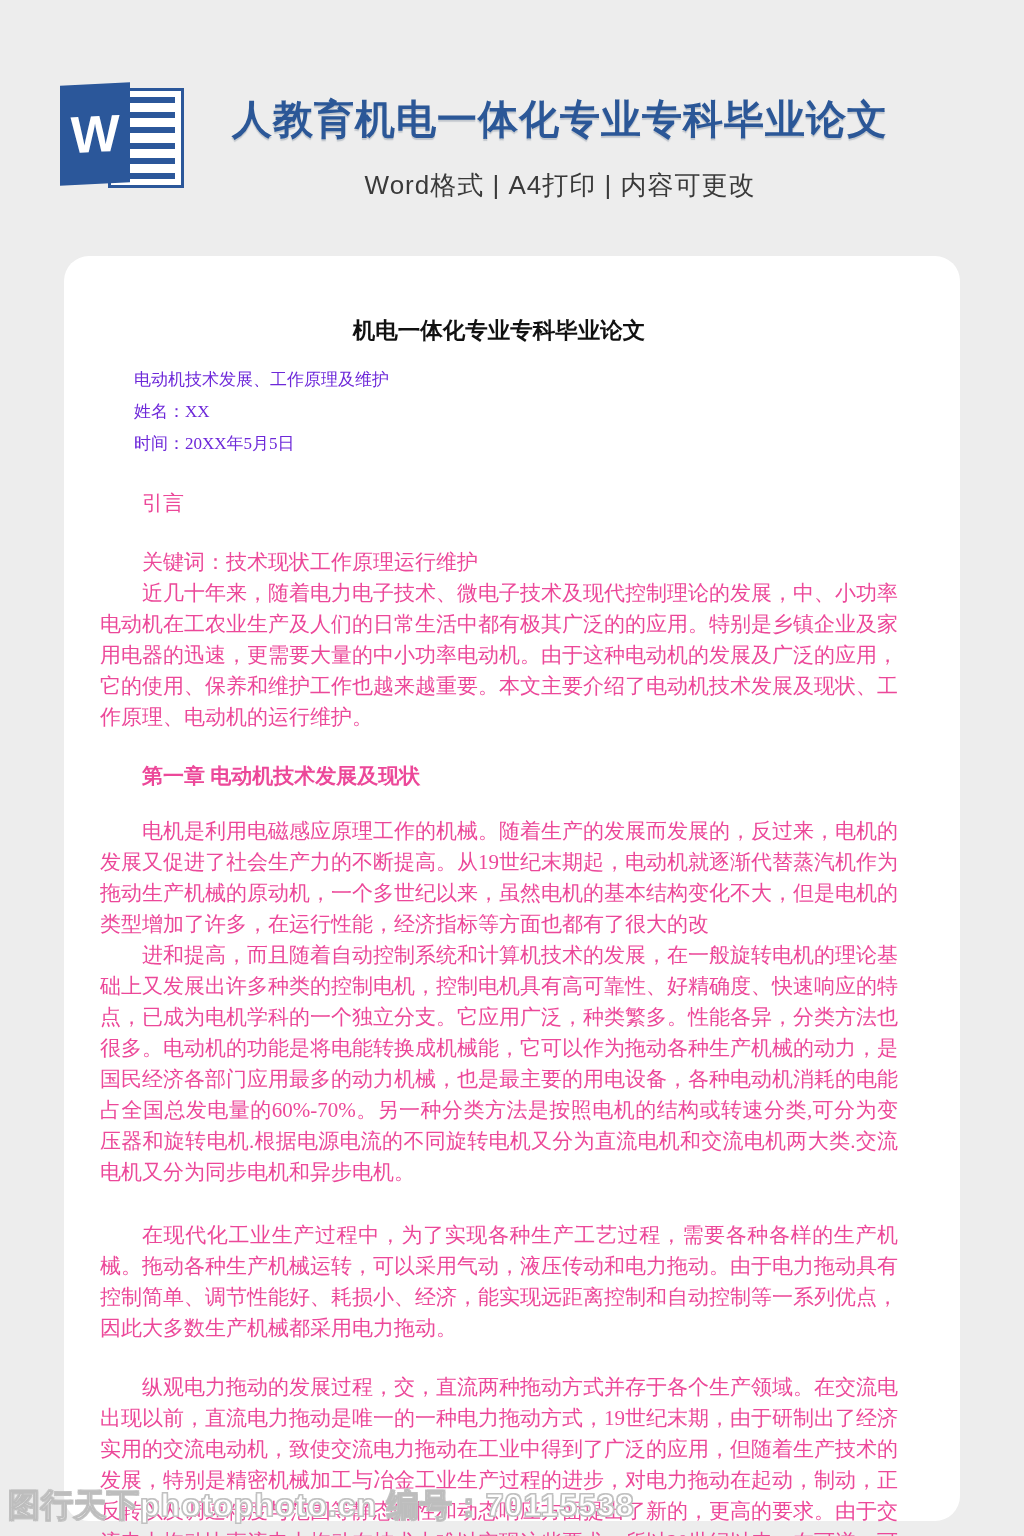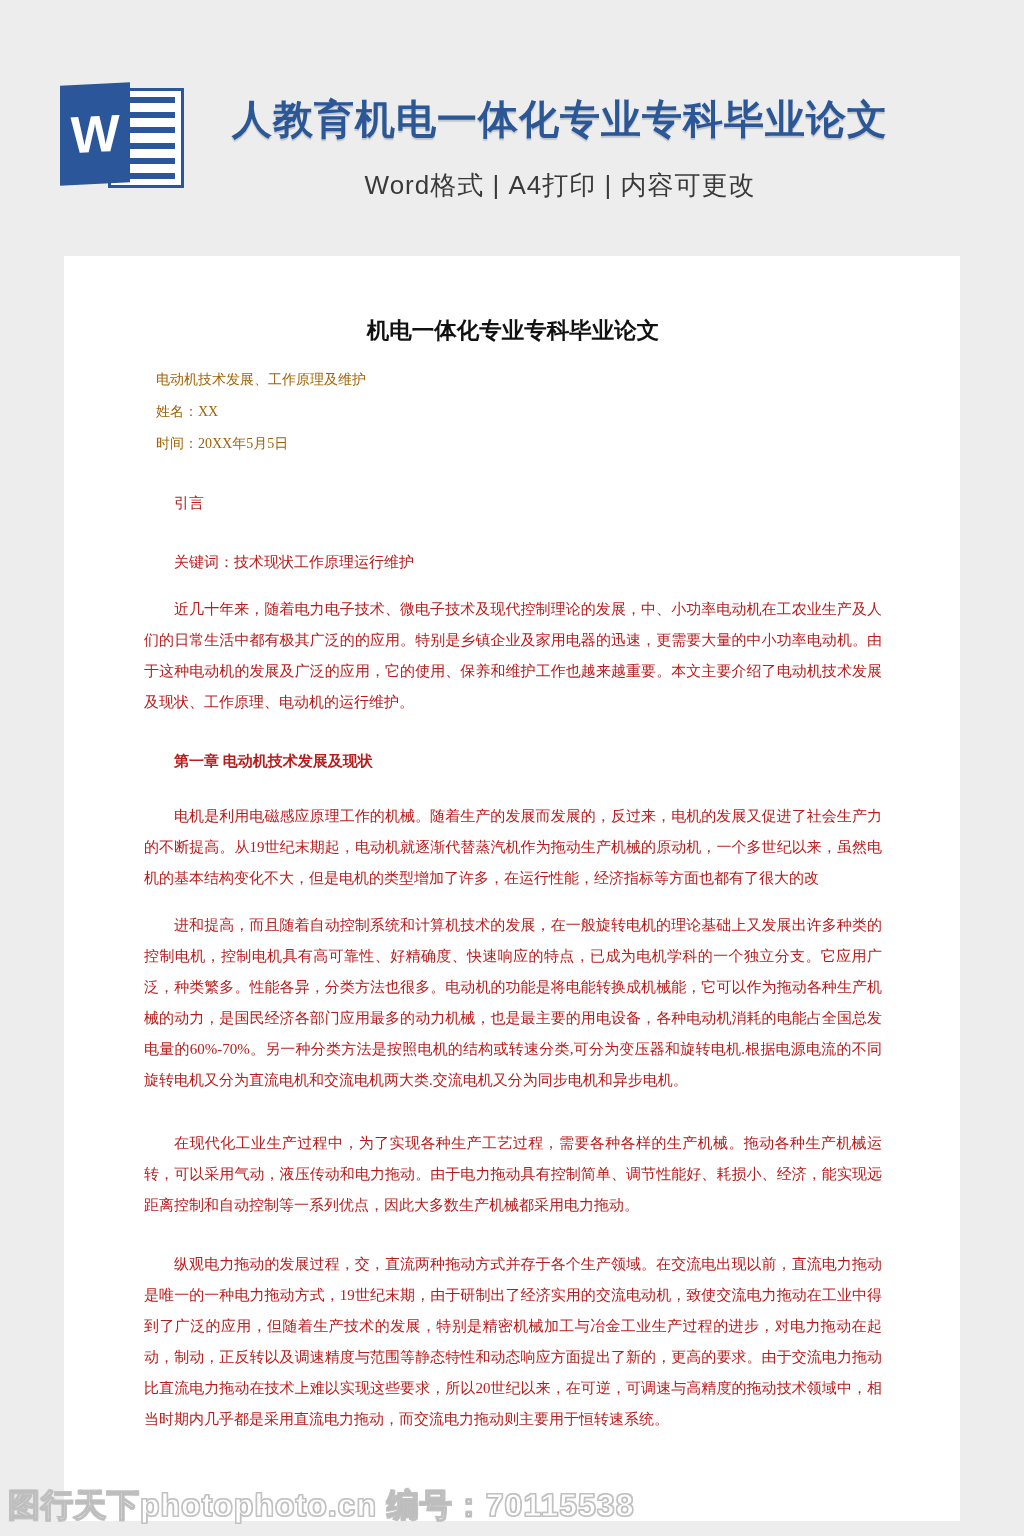--- a/index.html
+++ b/index.html
@@ -42,31 +42,32 @@
     margin-top:21px;
     font-family:"Liberation Sans","DejaVu Sans",sans-serif;
     font-size:26px; color:#3a3a3a; letter-spacing:1px; white-space:nowrap;
   }
 
   
   .doc-page {
     position:absolute; left:64px; top:256px;
     width:896px; height:1265px;
     background:#fff; box-sizing:border-box;
-    padding:48px 62px 0 64px;
+    padding:48px 62px 0 36px;
+    border-radius:25px;
   }
   .doc-title {
     font-size:22.5px; font-weight:bold; color:#111;
     text-align:center; line-height:30px;
     margin:12px 0 18px 0;
   }
-  .meta  { font-size:14px; color:#a16207; line-height:32px; text-indent:2em; }
+  .meta  { font-size:17px; color:#6d28d9; line-height:32px; text-indent:2em; }
   .para  {
-    font-size:15px; color:#b91c1c; line-height:31px;
-    text-indent:2em; text-align:justify; margin:16px;
+    font-size:21px; color:#ec4899; line-height:31px;
+    text-indent:2em; text-align:justify; margin:0;
   }
   .chapter { font-weight:bold; }
   .mt24 { margin-top:24px; }
   .mt28 { margin-top:28px; }
   .mt32 { margin-top:32px; }
 
   
   .watermark {
     position:absolute; left:8px; top:1484px;
     font-family:"Liberation Sans","DejaVu Sans",sans-serif;

